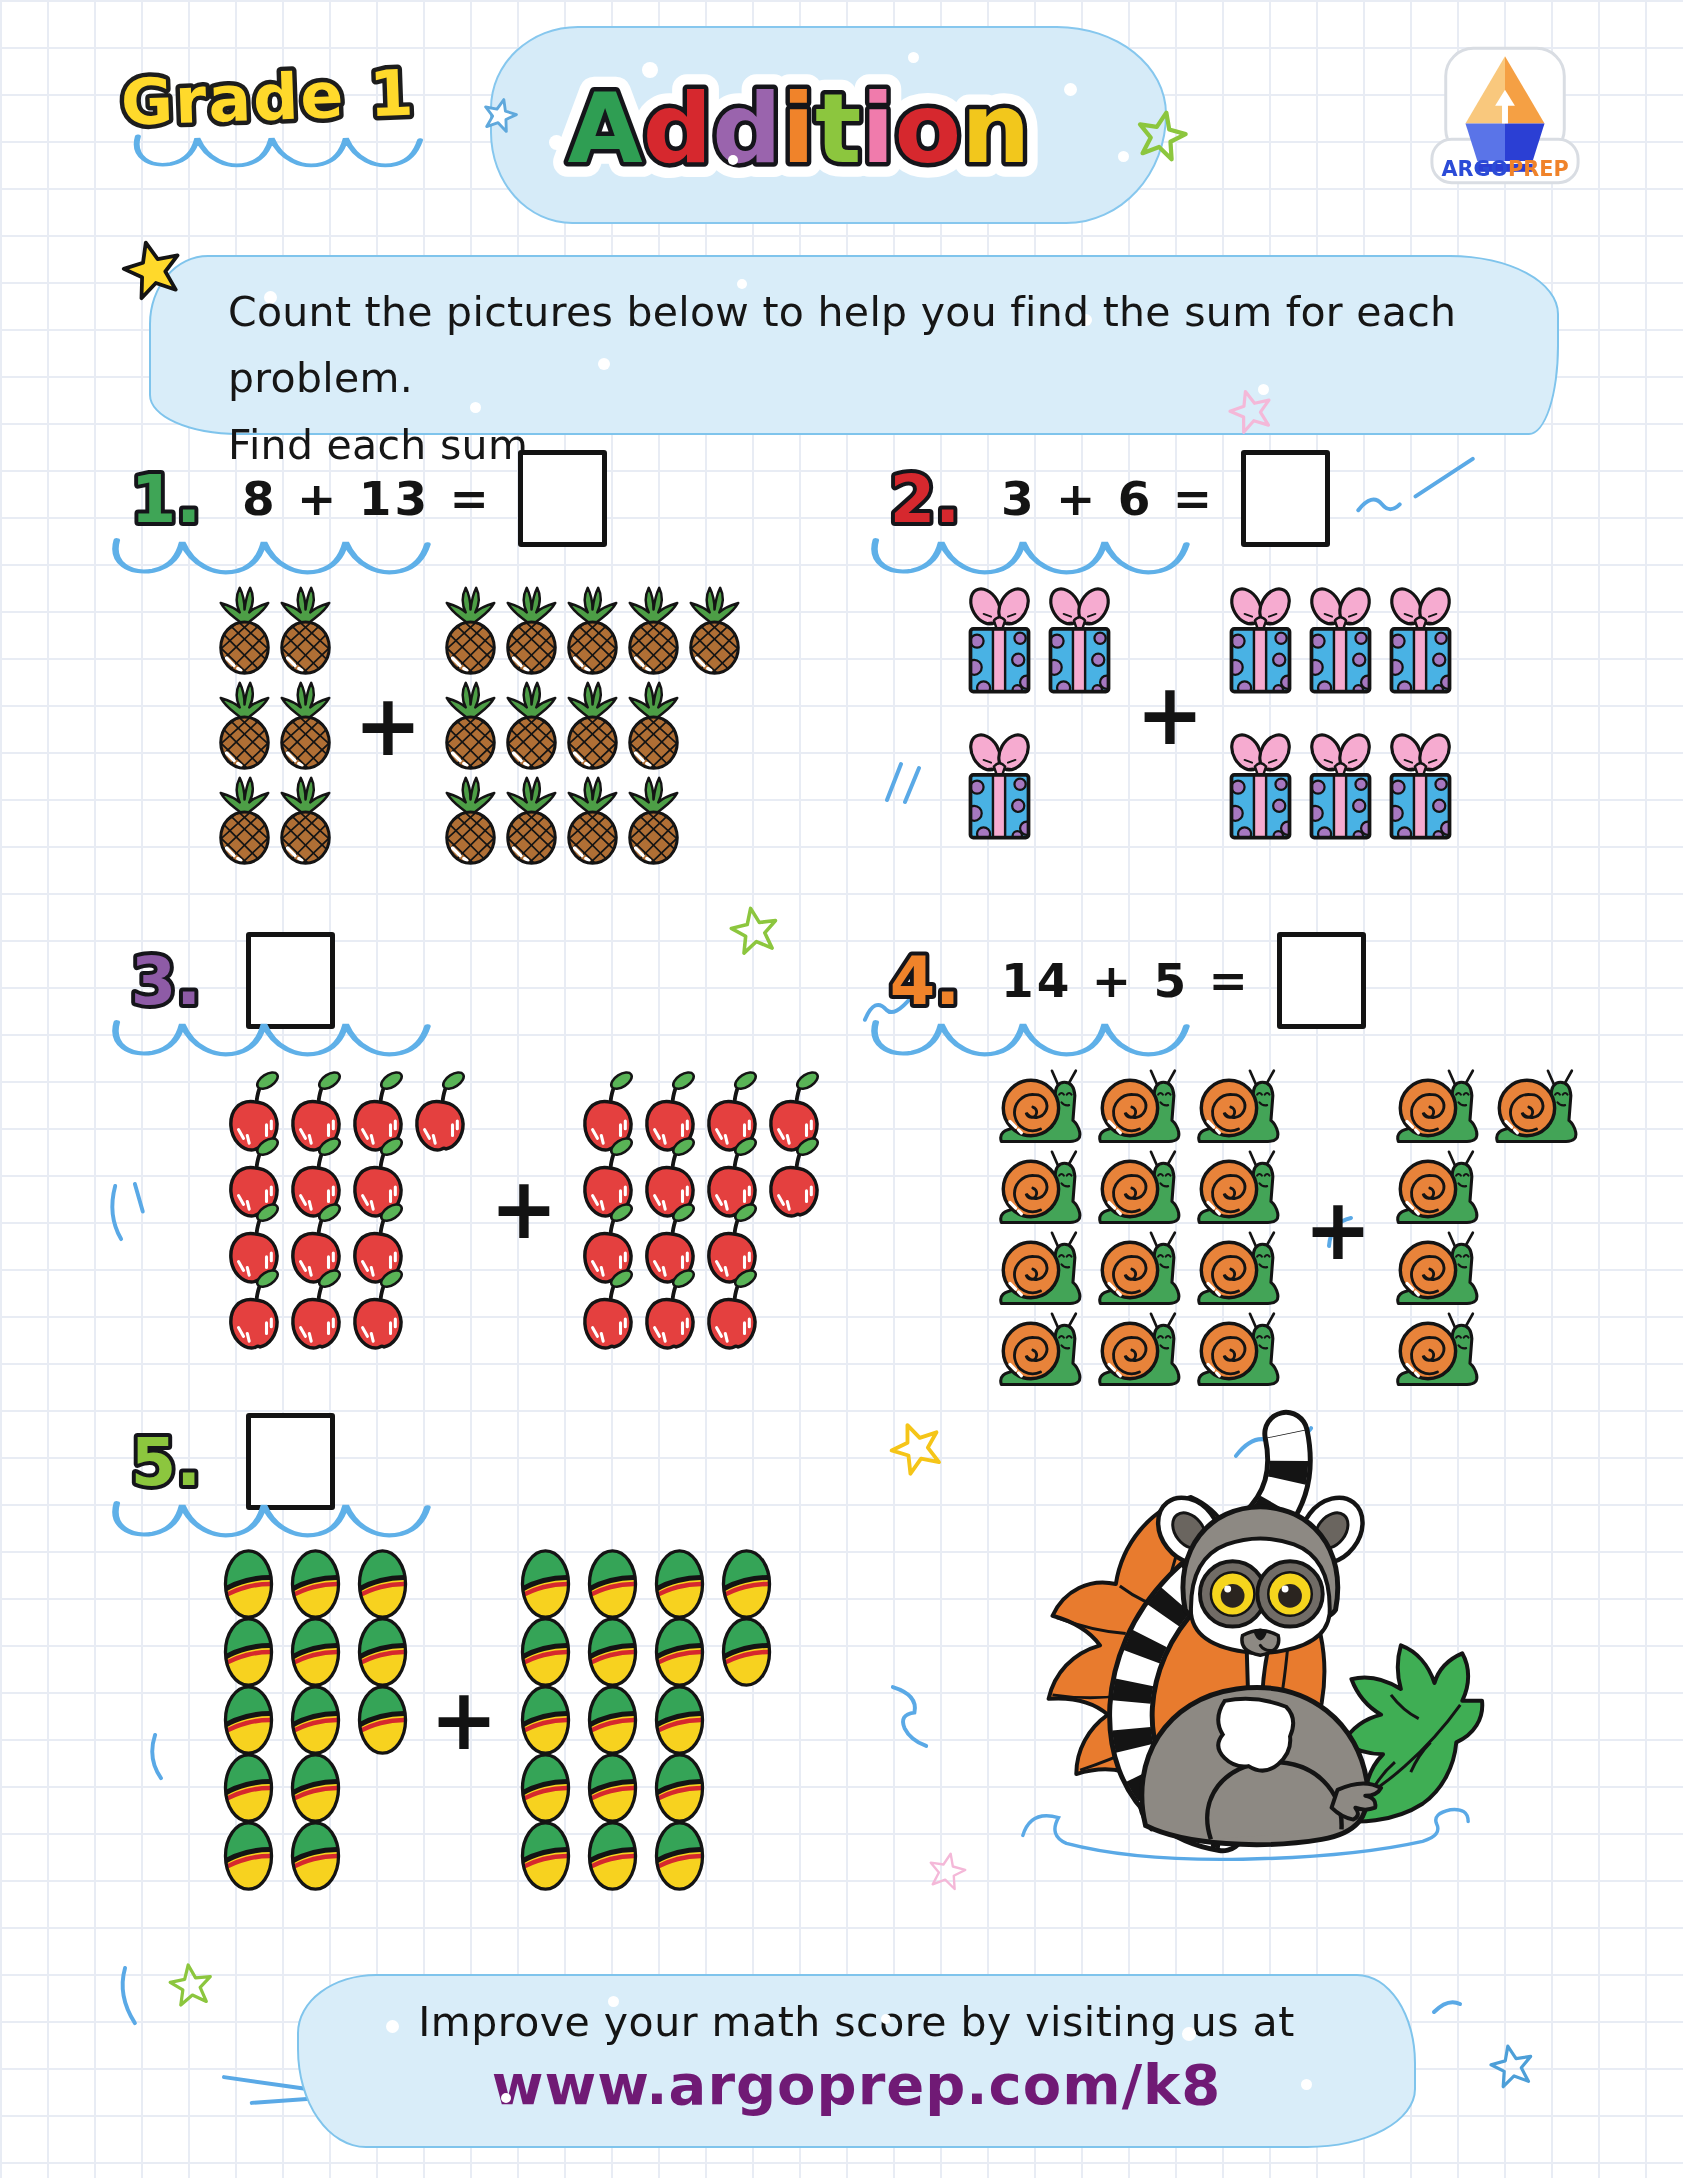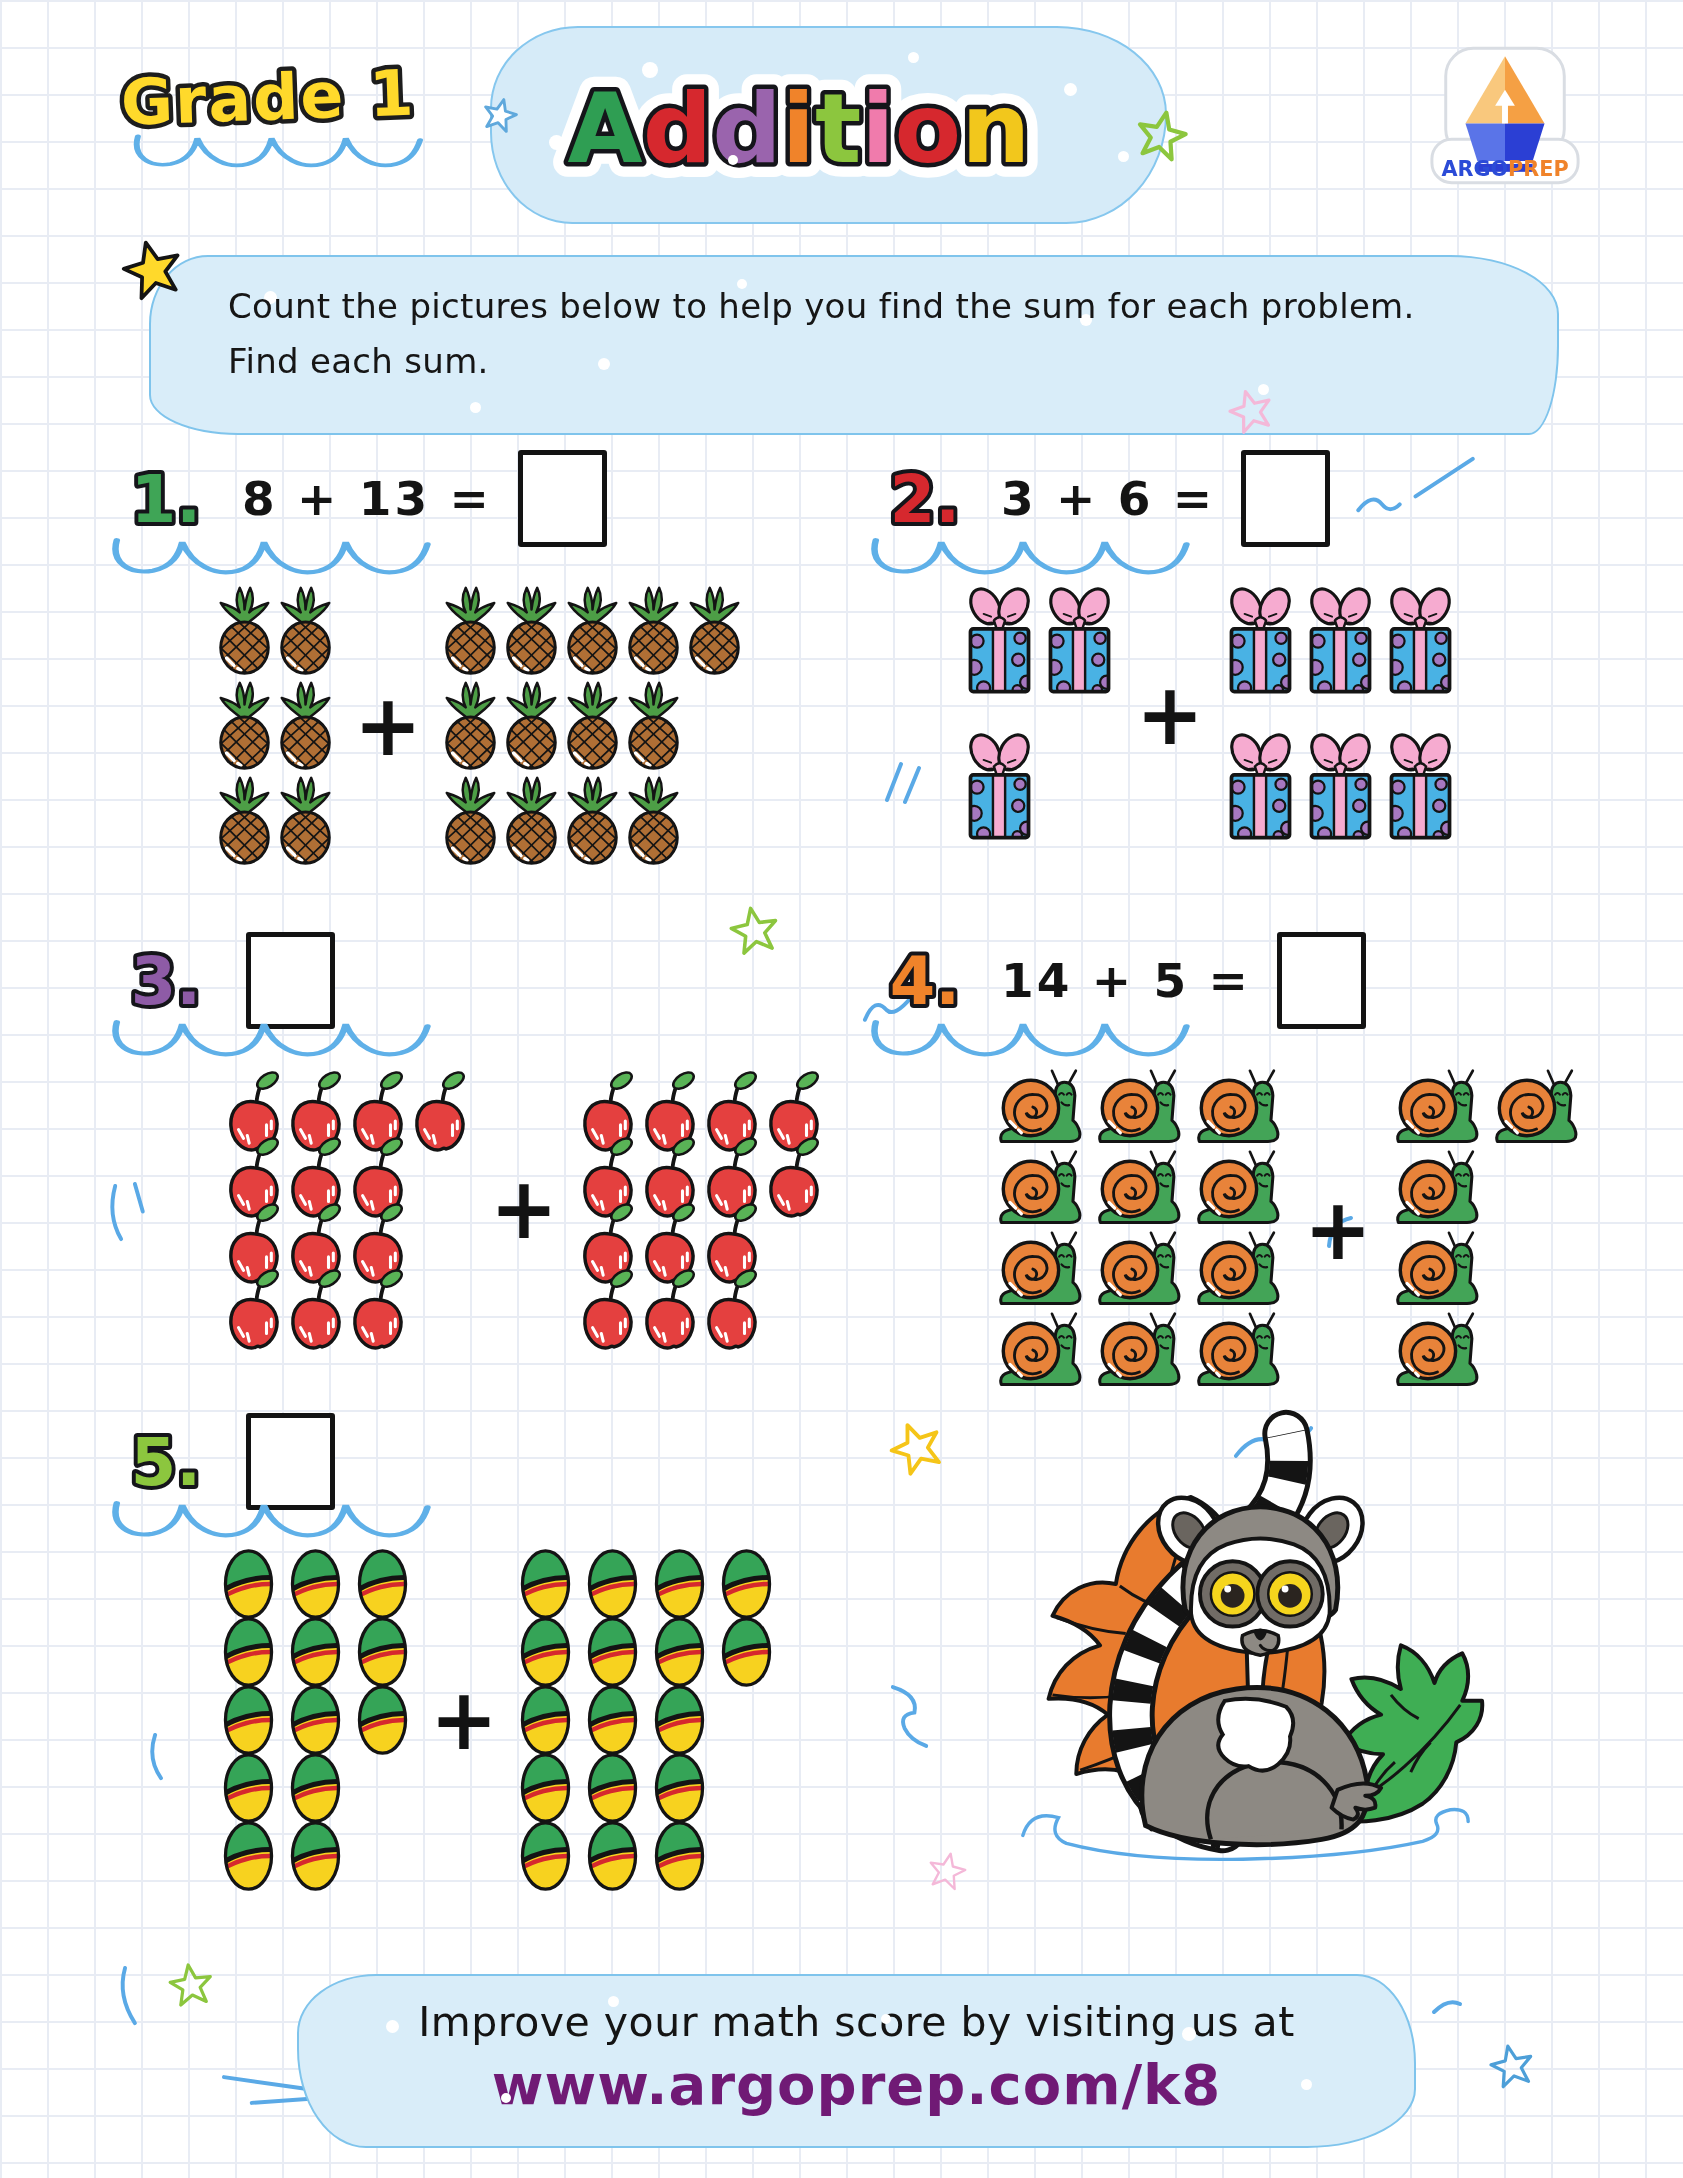--- a/index.html
+++ b/index.html
@@ -21,21 +21,21 @@
     border-radius:95px 119px 109px 89px / 89px 95px 119px 99px;display:flex;align-items:center;}
   .title-svg{width:614px;height:149px;}
   .title-svg text{font-family:"DejaVu Sans","Liberation Sans",sans-serif;font-weight:bold;font-size:98px;
     stroke-linejoin:round;}
   #title-halo{fill:#ffffff;stroke:#ffffff;stroke-width:30;paint-order:stroke;}
   #title-front{stroke:#15151a;stroke-width:9;paint-order:stroke;}
   .logo-box{left:1424px;top:44px;width:162px;height:147px;}
   
   .instruction-blob{left:149px;top:255px;width:1406px;height:176px;background:#d9edf9;border:2.5px solid #7fc4ec;
     border-radius:59px 109px 30px 89px / 69px 59px 89px 40px;}
-  .instruction-text{position:absolute;left:77px;top:22px;width:1287px;color:#161616;font-size:34px;line-height:1.62;letter-spacing:0.3px;}
+  .instruction-text{position:absolute;left:77px;top:22px;width:1287px;color:#161616;font-size:41px;line-height:1.62;letter-spacing:0.3px;}
   .footer-blob{left:297px;top:1974px;width:1115px;height:170px;background:#d9edf9;border:2.5px solid #7fc4ec;
     border-radius:79px 59px 109px 69px / 59px 89px 59px 99px;text-align:center;}
   .footer-line{margin-top:22px;color:#141414;font-size:41px;letter-spacing:0.5px;}
   .footer-url{margin-top:6px;font-size:56px;font-weight:bold;color:#701a75;letter-spacing:1px;}
   .wdot{position:absolute;background:#fff;border-radius:50%;}
   
   .problem{position:absolute;}
   .p-head{display:flex;align-items:center;gap:22px;height:103px;}
   .p-num{width:103px;height:103px;flex:0 0 auto;}
   .p-num text{font-family:"DejaVu Sans","Liberation Sans",sans-serif;font-weight:bold;font-size:66px;

